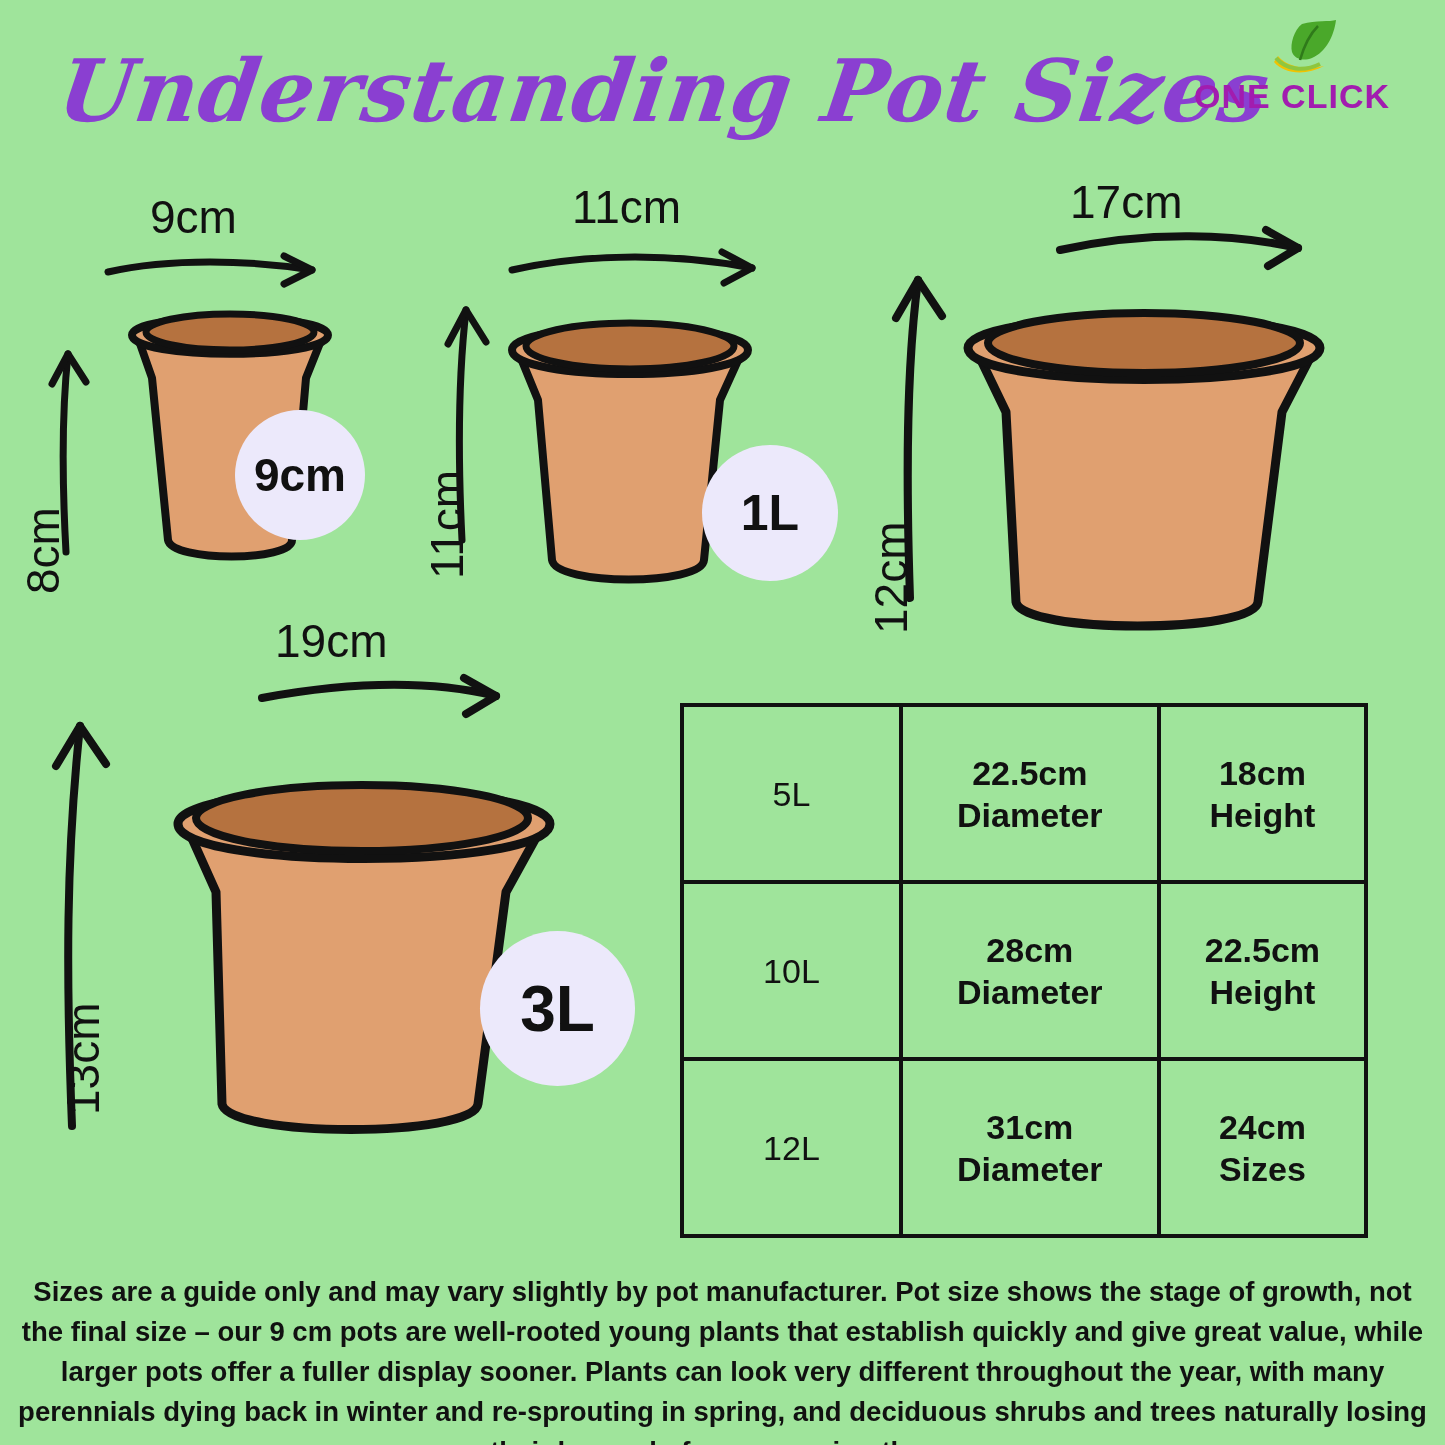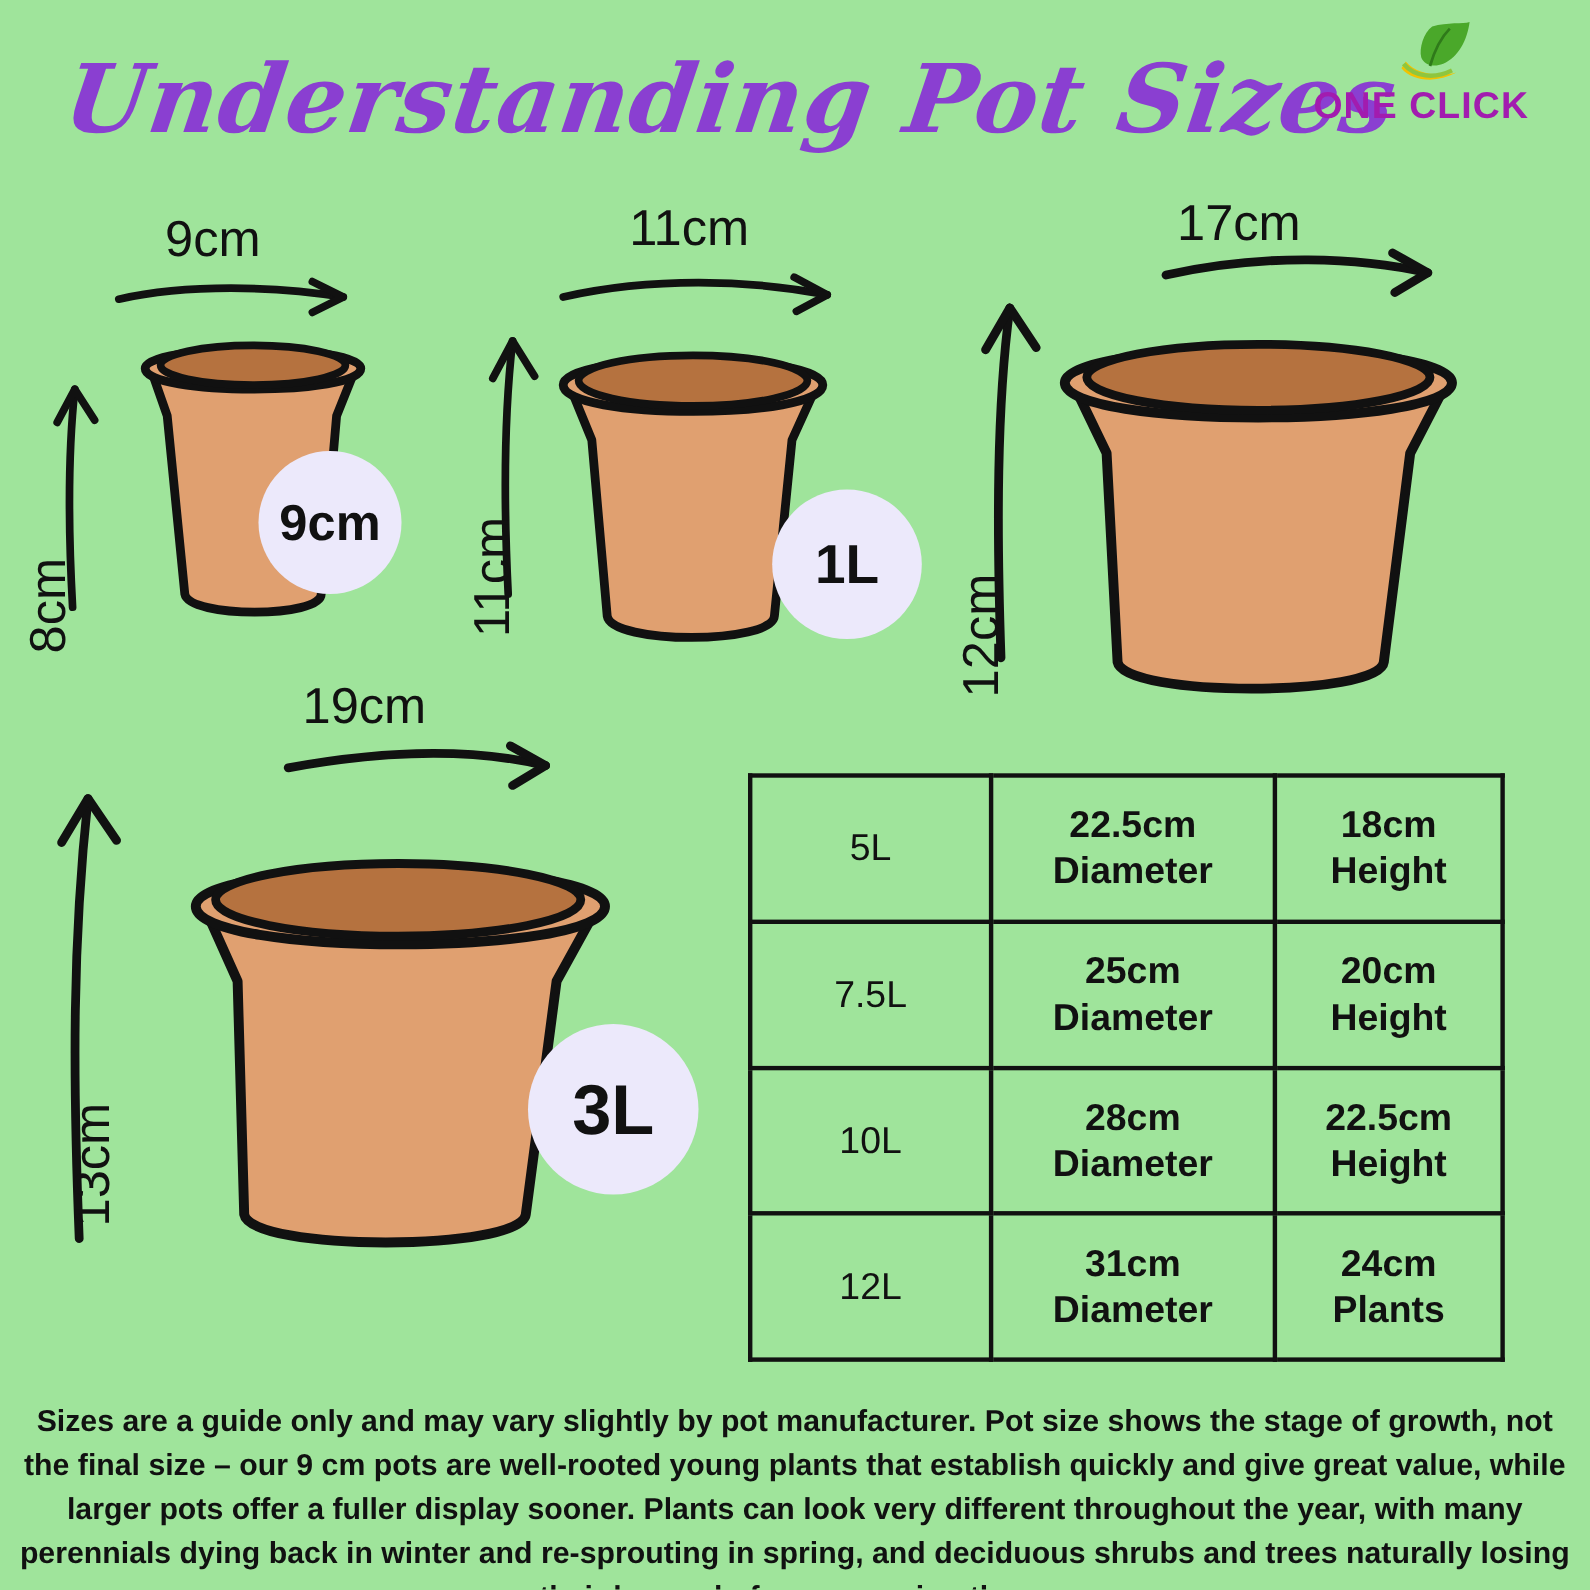--- a/index.html
+++ b/index.html
@@ -231,42 +231,35 @@
   </div>
 
   <div class="table-wrap">
     <table class="sizes">
       <tbody>
         <tr>
           <td class="vol">5L</td>
           <td style="white-space:pre-line;">22.5cm
 Diameter</td>
           <td style="white-space:pre-line;">18cm
-Height</td>
-        </tr>
-        <tr>
-          <td class="vol">7.5L</td>
-          <td style="white-space:pre-line;">25cm
-Diameter</td>
-          <td style="white-space:pre-line;">20cm
 Height</td>
         </tr>
         <tr>
           <td class="vol">10L</td>
           <td style="white-space:pre-line;">28cm
 Diameter</td>
           <td style="white-space:pre-line;">22.5cm
 Height</td>
         </tr>
         <tr>
           <td class="vol">12L</td>
           <td style="white-space:pre-line;">31cm
 Diameter</td>
           <td style="white-space:pre-line;">24cm
-Plants</td>
+Sizes</td>
         </tr>
       </tbody>
     </table>
   </div>
 
   <div class="footnote">Sizes are a guide only and may vary slightly by pot manufacturer. Pot size shows the stage of growth, not the final size – our 9 cm pots are well-rooted young plants that establish quickly and give great value, while larger pots offer a fuller display sooner. Plants can look very different throughout the year, with many perennials dying back in winter and re-sprouting in spring, and deciduous shrubs and trees naturally losing their leaves before regrowing them.</div>
 
 </div>
 
 </body></html>

